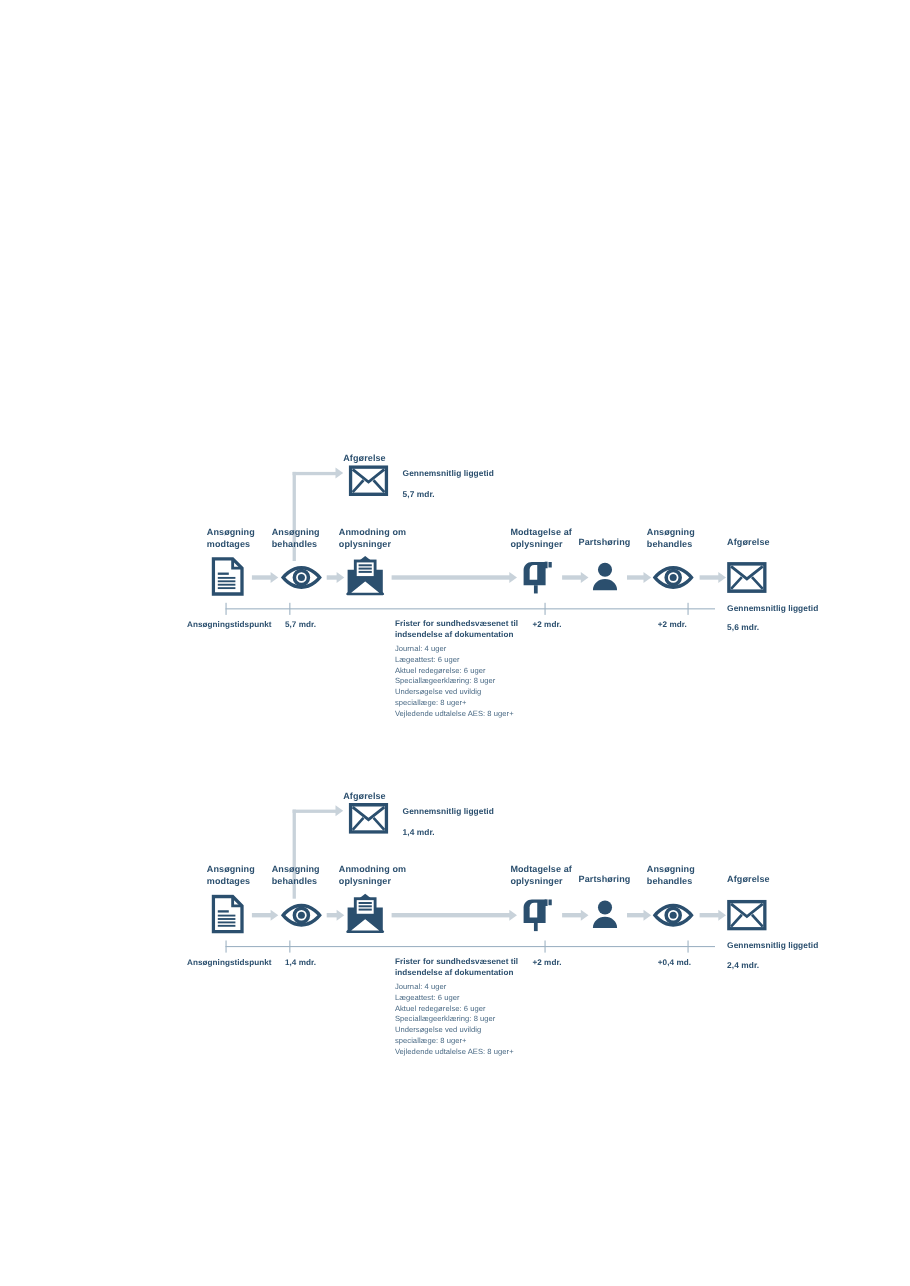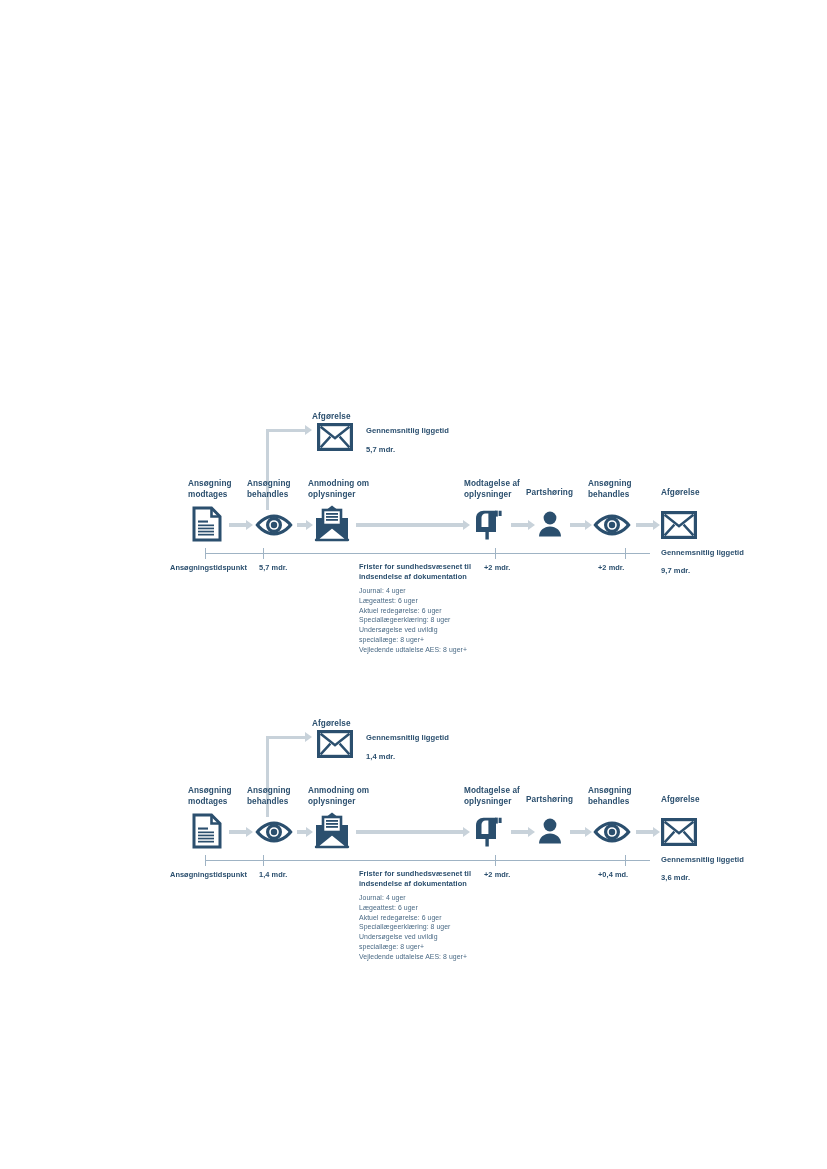--- a/index.html
+++ b/index.html
@@ -267,21 +267,21 @@
     <div>Journal: 4 uger</div>
     <div>Lægeattest: 6 uger</div>
     <div>Aktuel redegørelse: 6 uger</div>
     <div>Speciallægeerklæring: 8 uger</div>
     <div>Undersøgelse ved uvildig</div>
     <div>speciallæge: 8 uger+</div>
     <div>Vejledende udtalelse AES: 8 uger+</div>
   </div>
 
   <div class="avg-title" style="left:661px; top:148px;">Gennemsnitlig liggetid</div>
-  <div class="avg-value" style="left:661px; top:166px;">9,7 mdr.</div>
+  <div class="avg-value" style="left:661px; top:166px;">5,6 mdr.</div>
 </div>
 
 <div class="diagram" id="diagram-2">
 
   <div class="node-label" style="left:312px; top:12px;">Afgørelse</div>
 
   <div class="branch">
     <div class="vseg" style="left:266px; top:29px; height:81px;"></div>
     <div class="hseg" style="left:266px; top:29px; width:41px;"></div>
     <div class="head" style="left:305px; top:25px;"></div>
@@ -403,14 +403,14 @@
     <div>Journal: 4 uger</div>
     <div>Lægeattest: 6 uger</div>
     <div>Aktuel redegørelse: 6 uger</div>
     <div>Speciallægeerklæring: 8 uger</div>
     <div>Undersøgelse ved uvildig</div>
     <div>speciallæge: 8 uger+</div>
     <div>Vejledende udtalelse AES: 8 uger+</div>
   </div>
 
   <div class="avg-title" style="left:661px; top:148px;">Gennemsnitlig liggetid</div>
-  <div class="avg-value" style="left:661px; top:166px;">3,6 mdr.</div>
+  <div class="avg-value" style="left:661px; top:166px;">2,4 mdr.</div>
 </div>
 
 </body></html>

